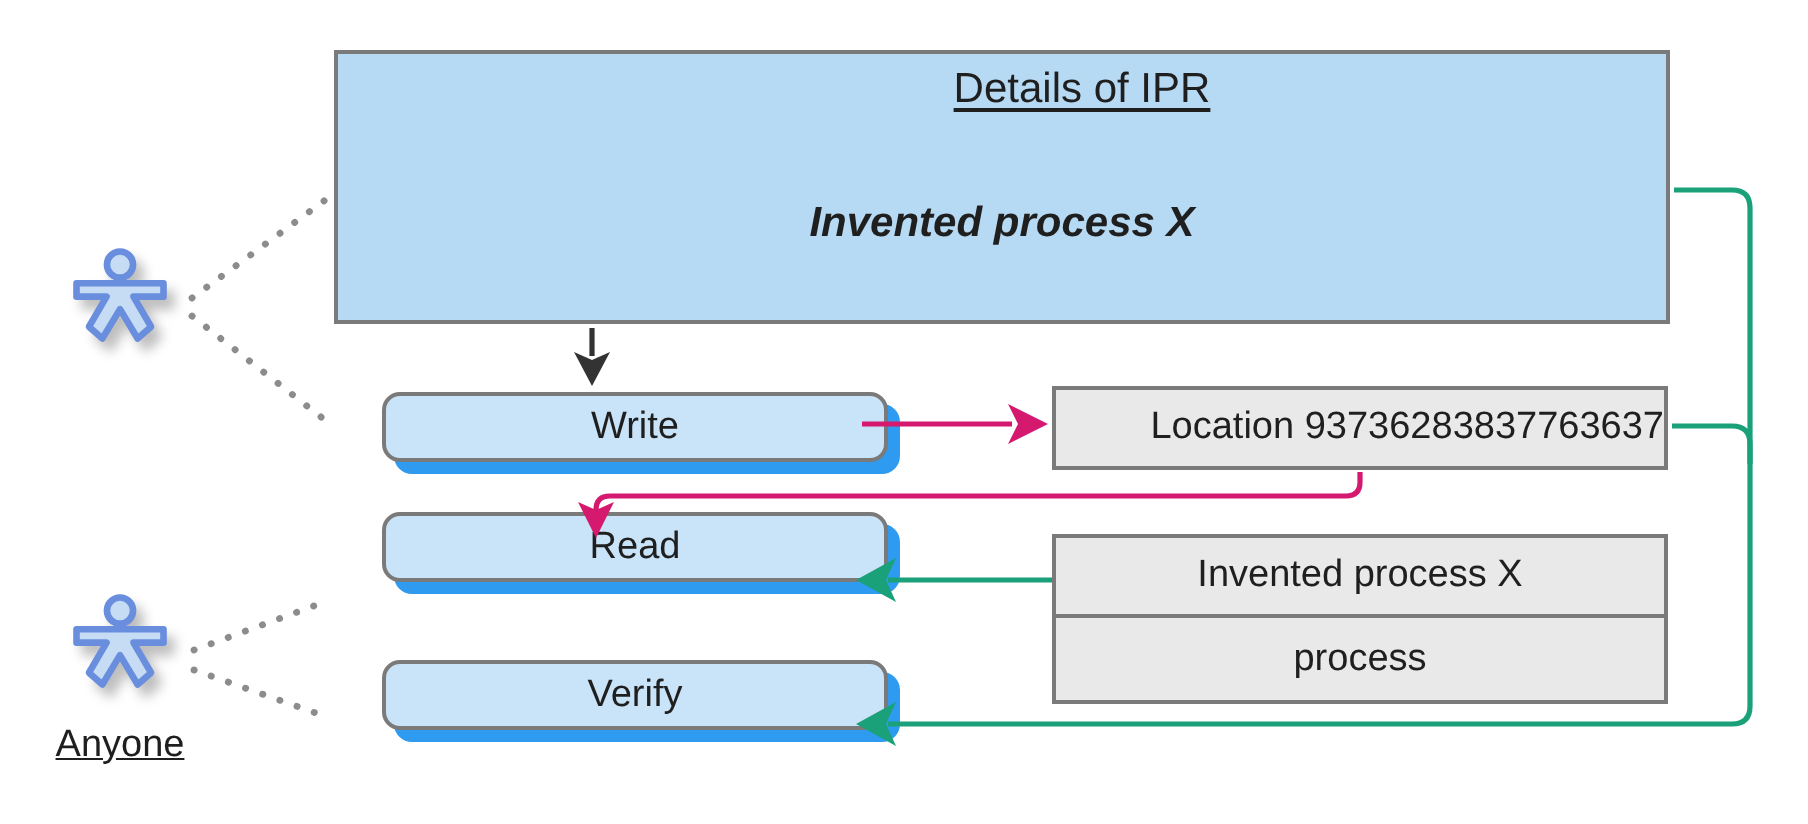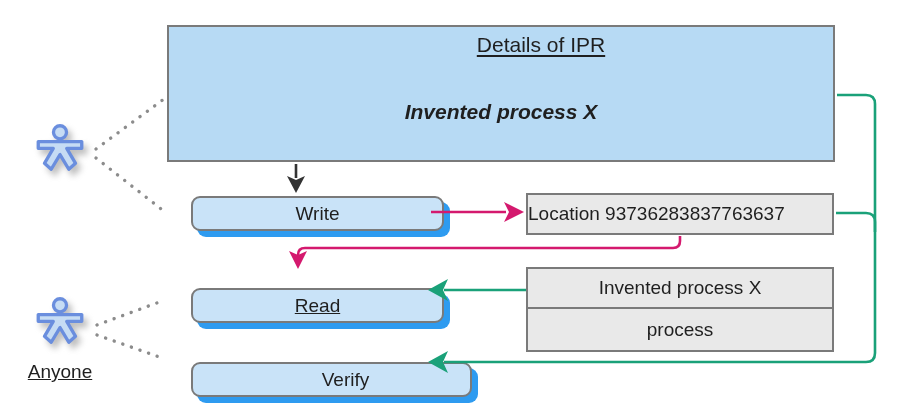--- a/index.html
+++ b/index.html
@@ -34,27 +34,27 @@
   }
 
   .action-btn{
     position:absolute;left:170px;width:249px;height:31px;
     background:var(--button-fill);border:2px solid var(--border-gray);
     border-radius:9px;box-shadow:6px 6px 0 var(--button-shadow);
     display:flex;align-items:center;justify-content:center;
     font-size:19px;cursor:pointer;margin-left:21px;
   }
   .btn-write{top:196px;}
-  .btn-read{top:288px;text-decoration:underline;}
-  .btn-verify{top:362px;padding-left:28px;}
+  .btn-read{top:256px;}
+  .btn-verify{top:330px;}
 
   .location-box{
     position:absolute;left:526px;top:193px;width:304px;height:38px;
     background:var(--record-fill);border:2px solid var(--border-gray);
-    display:flex;align-items:center;justify-content:flex-start;font-size:19px;
+    display:flex;align-items:center;justify-content:flex-end;font-size:19px;
   }
 
   .record-box{
     position:absolute;left:526px;top:267px;width:304px;
     background:var(--record-fill);border:2px solid var(--border-gray);
   }
   .record-row{
     height:38px;display:flex;align-items:center;justify-content:center;font-size:19px;
   }
   .record-row + .record-row{border-top:2px solid var(--border-gray);height:41px;}

